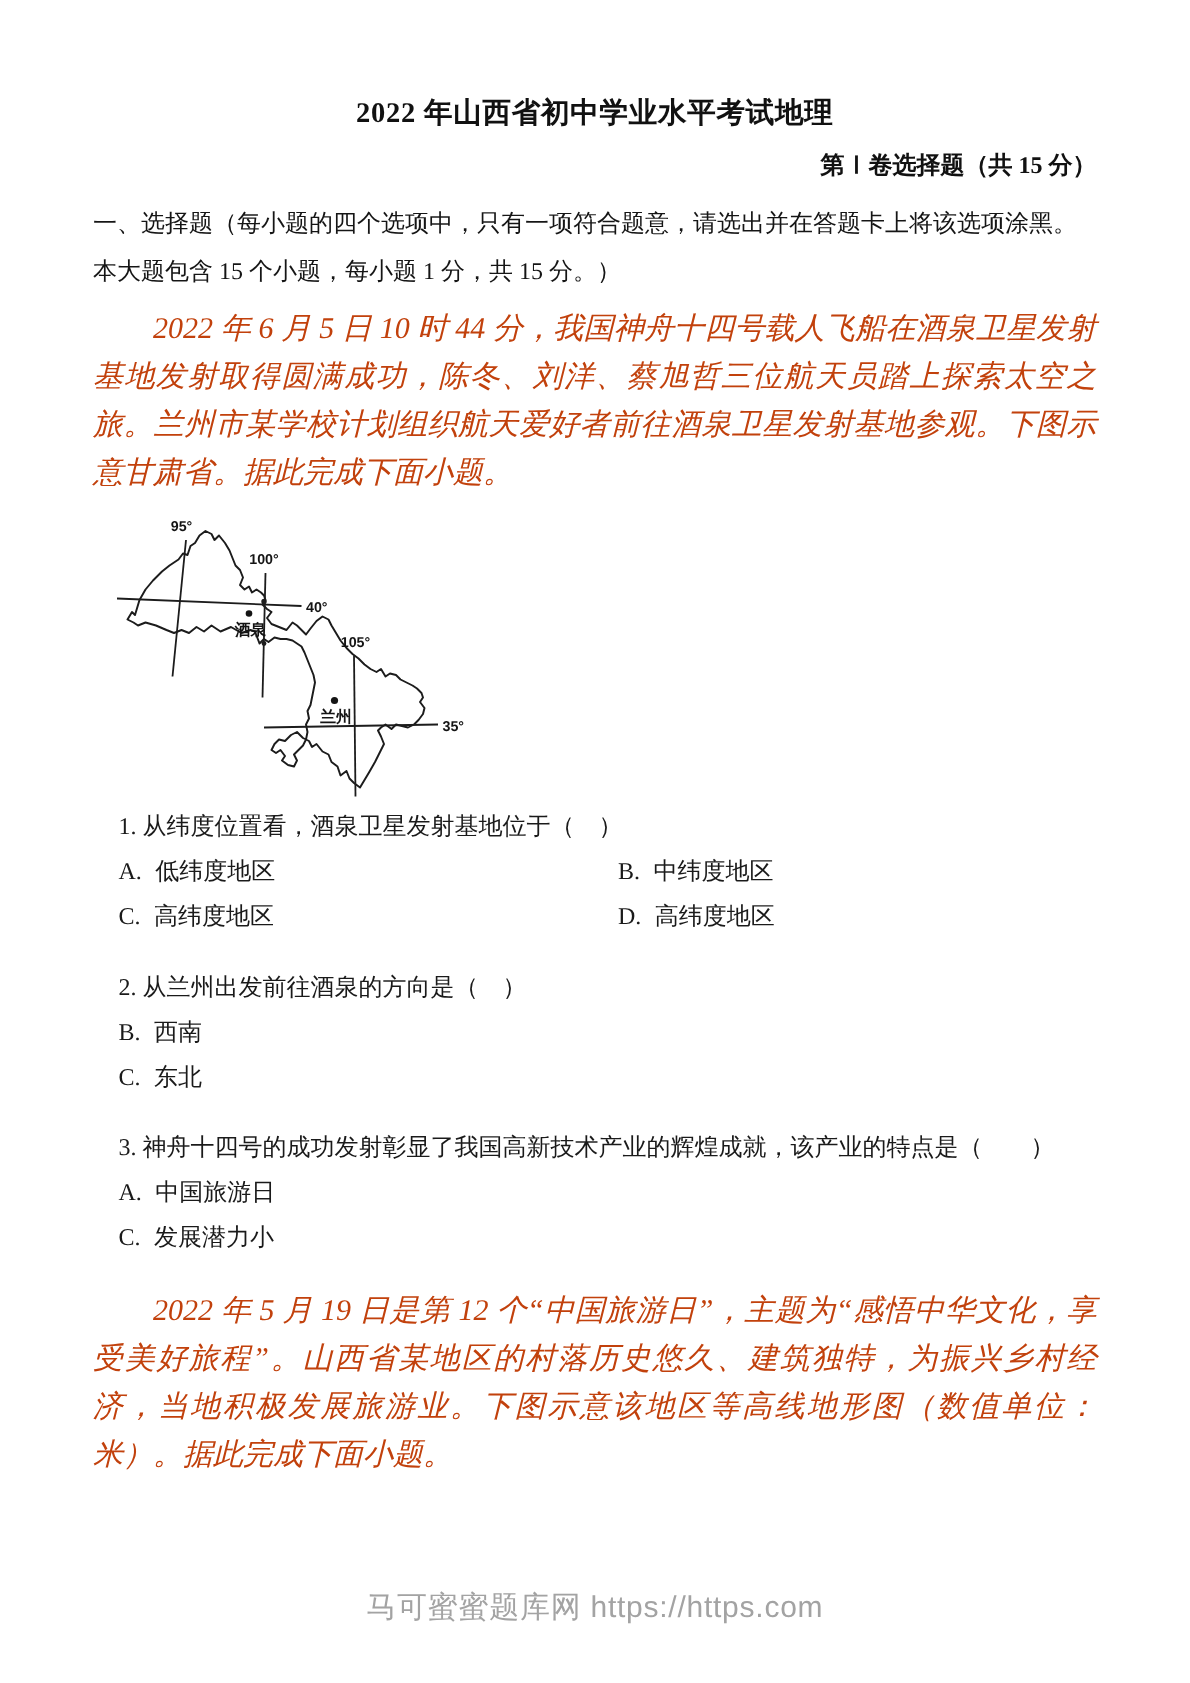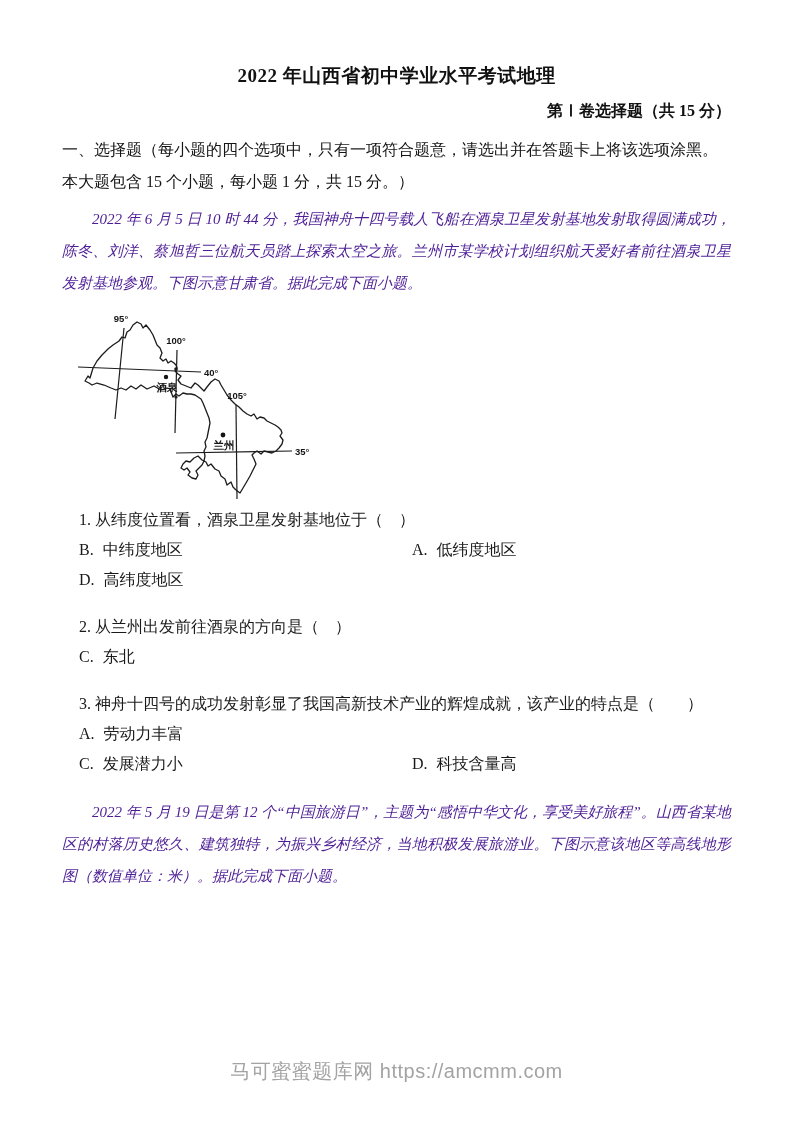--- a/index.html
+++ b/index.html
@@ -23,23 +23,23 @@
     font-size:16px;line-height:22px;
     font-weight:bold;text-align:right;color:#111;
   }
   .instructions{
     margin:12px 0 0;
     font-size:16px;line-height:32px;
     font-weight:normal;text-align:justify;color:#151515;
   }
   .passage{
     margin:5px 0 0;
-    font-size:15px;line-height:32px;
+    font-size:20px;line-height:32px;
     text-indent:2em;text-align:justify;
-    font-style:italic;color:#4c1d95;
+    font-style:italic;color:#c2410c;
   }
   .map-figure{margin:2px 0 0 2px;width:250px;height:200px;}
   .map-figure svg{display:block;}
   .question{margin:17px;}
   .q1{margin-top:4px;}
   .stem{
     margin:0;font-size:16px;line-height:30px;color:#1a1a1a;
   }
   .opt-row{
     display:grid;grid-template-columns:333px auto;
@@ -96,46 +96,47 @@
         <circle cx="102" cy="76" r="2.2" fill="#141414"></circle>
         <text class="map-city" x="103" y="90" text-anchor="middle">酒泉</text>
         <circle cx="159" cy="134" r="2.4" fill="#141414"></circle>
         <text class="map-city" x="160" y="148" text-anchor="middle">兰州</text>
       </svg>
     </div>
 
     <div class="question q1">
       <p class="stem">1. 从纬度位置看，酒泉卫星发射基地位于（　）</p>
       <div class="opt-row">
+        <div><span class="opt-label">A.</span><span>低纬度地区</span></div>
         <div><span class="opt-label">B.</span><span>中纬度地区</span></div>
-        <div><span class="opt-label">A.</span><span>低纬度地区</span></div>
       </div>
       <div class="opt-row">
+        <div><span class="opt-label">C.</span><span>高纬度地区</span></div>
         <div><span class="opt-label">D.</span><span>高纬度地区</span></div>
       </div>
     </div>
 
     <div class="question">
       <p class="stem">2. 从兰州出发前往酒泉的方向是（　）</p>
       <div class="opt-row">
+        <div><span class="opt-label">B.</span><span>西南</span></div>
       </div>
       <div class="opt-row">
         <div><span class="opt-label">C.</span><span>东北</span></div>
       </div>
     </div>
 
     <div class="question">
       <p class="stem">3. 神舟十四号的成功发射彰显了我国高新技术产业的辉煌成就，该产业的特点是（　　）</p>
       <div class="opt-row">
-        <div><span class="opt-label">A.</span><span>劳动力丰富</span></div>
+        <div><span class="opt-label">A.</span><span>中国旅游日</span></div>
       </div>
       <div class="opt-row">
         <div><span class="opt-label">C.</span><span>发展潜力小</span></div>
-        <div><span class="opt-label">D.</span><span>科技含量高</span></div>
       </div>
     </div>
 
     <p class="passage">2022 年 5 月 19 日是第 12 个“中国旅游日”，主题为“感悟中华文化，享受美好旅程”。山西省某地区的村落历史悠久、建筑独特，为振兴乡村经济，当地积极发展旅游业。下图示意该地区等高线地形图（数值单位：米）。据此完成下面小题。</p>
 
   </div>
 
-  <div class="watermark">马可蜜蜜题库网 https://amcmm.com</div>
+  <div class="watermark">马可蜜蜜题库网 https://https.com</div>
 </div>
 
 </body></html>

